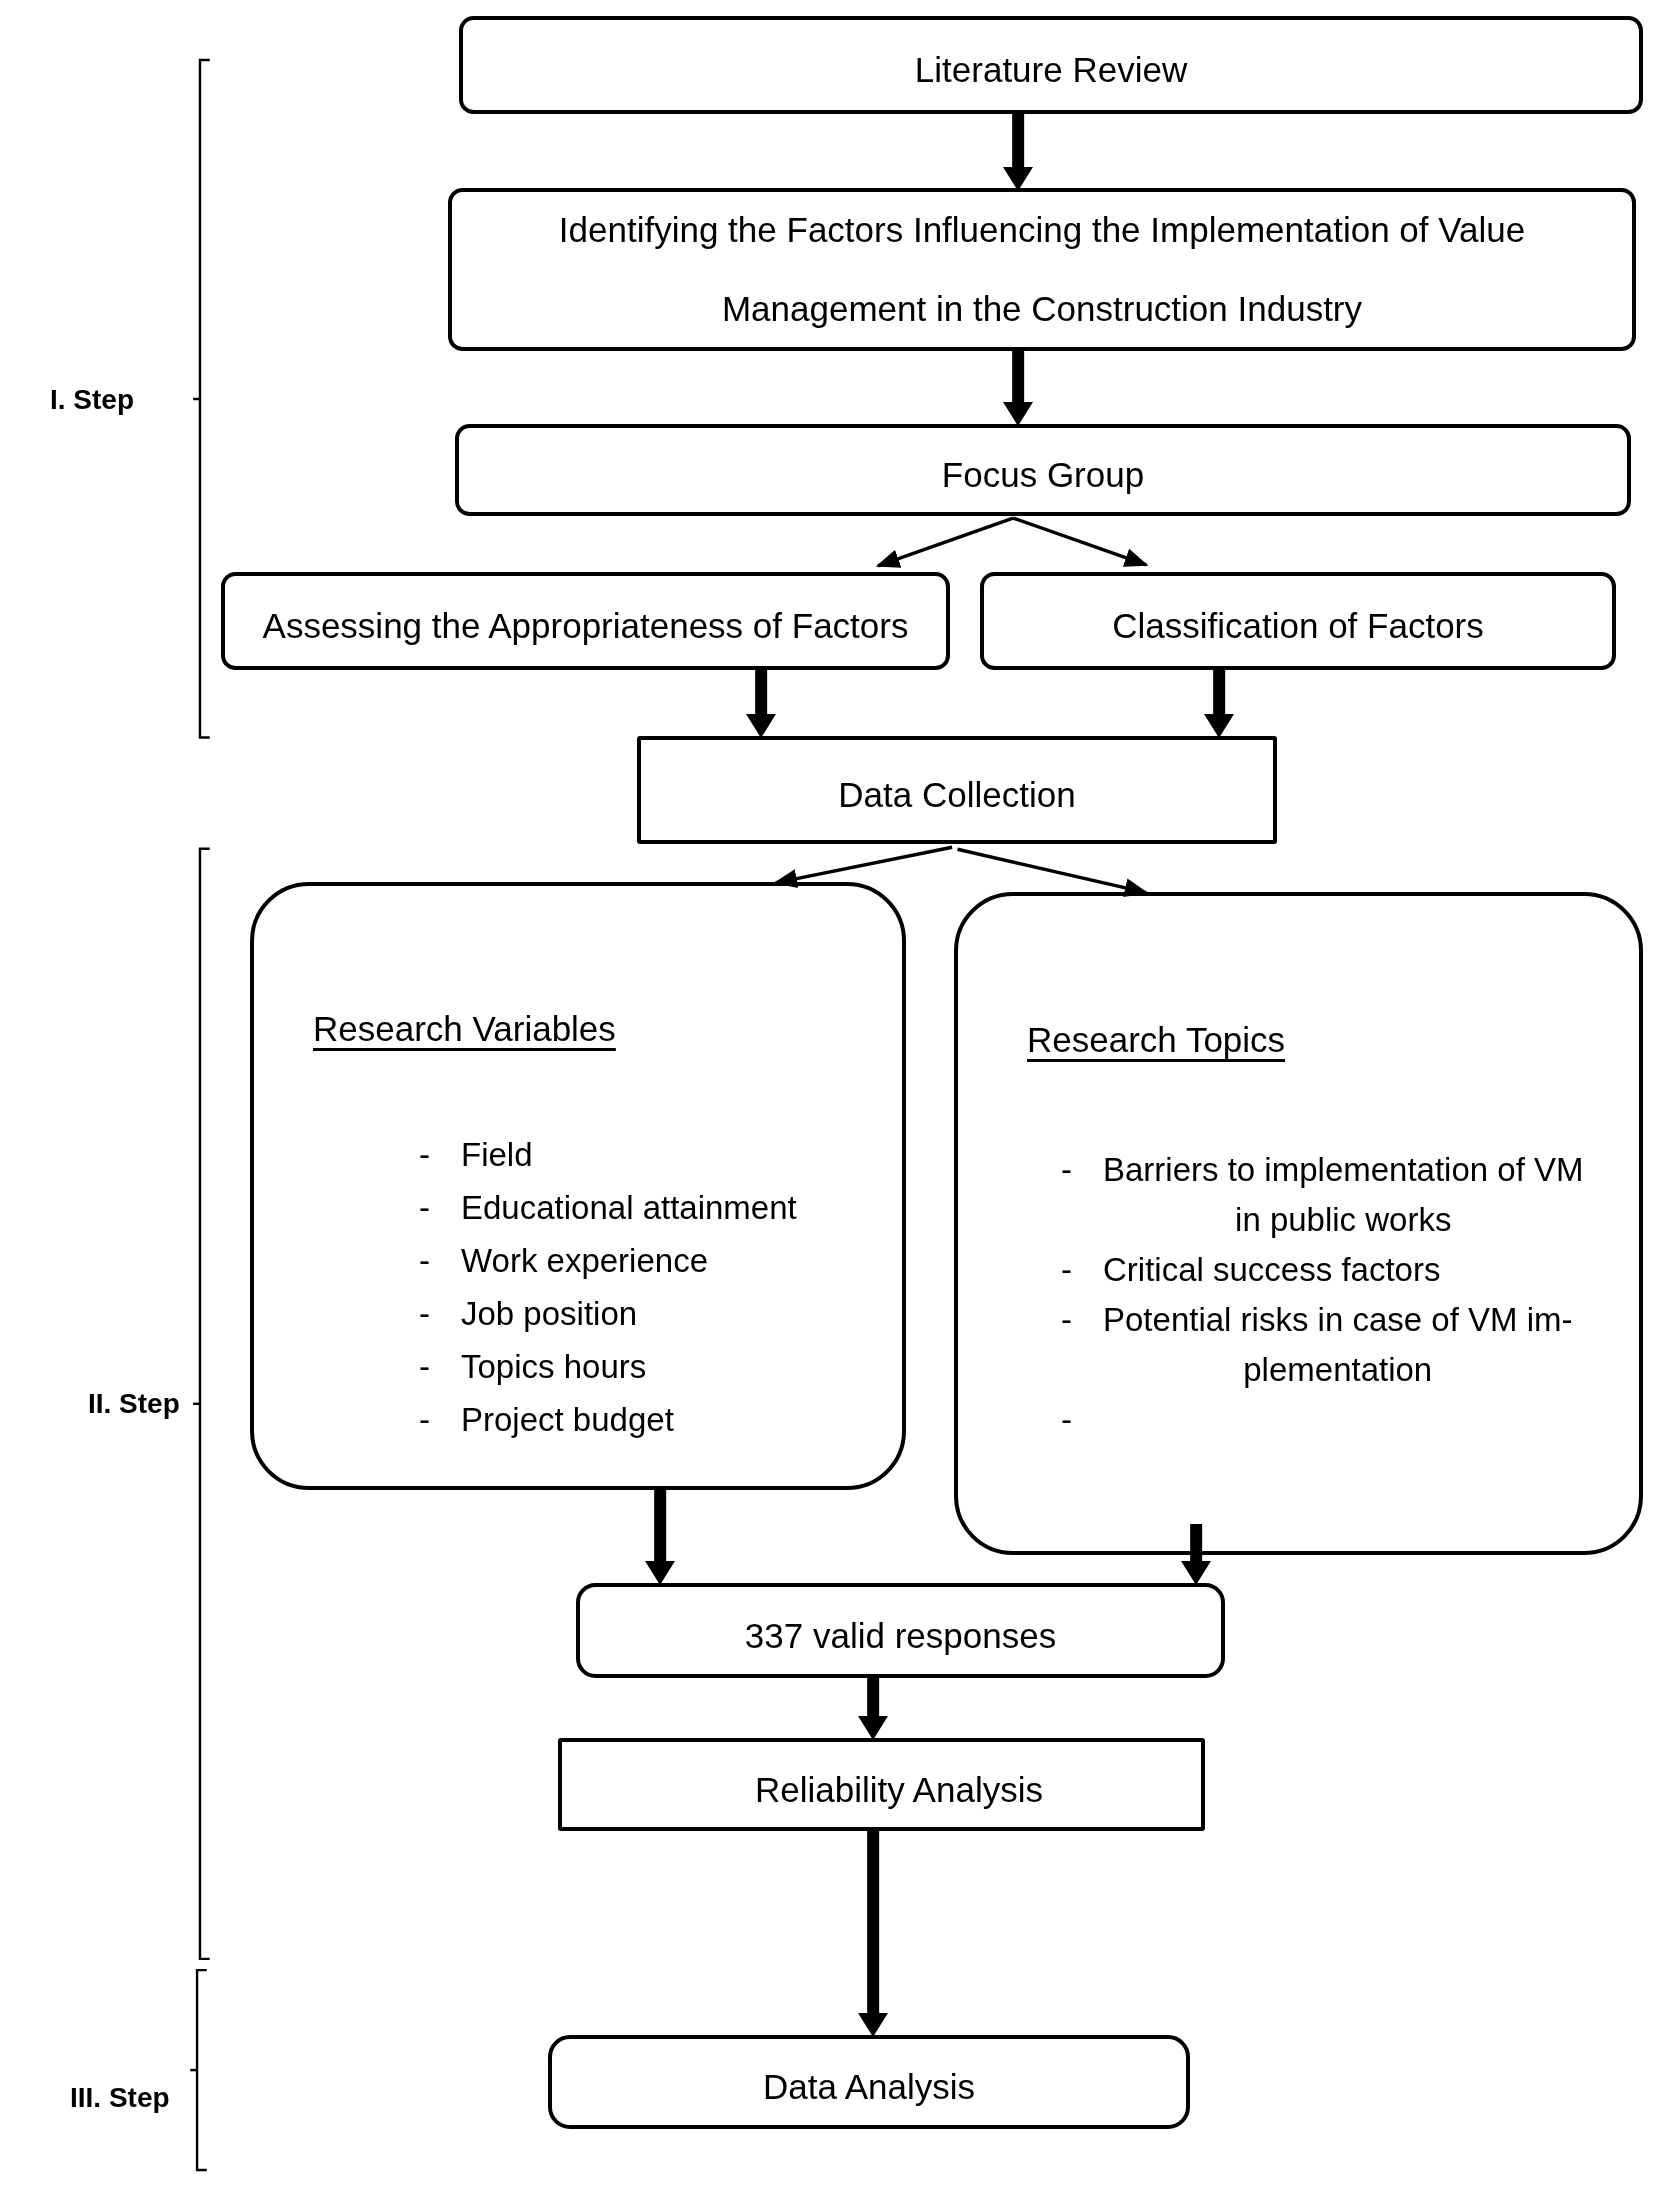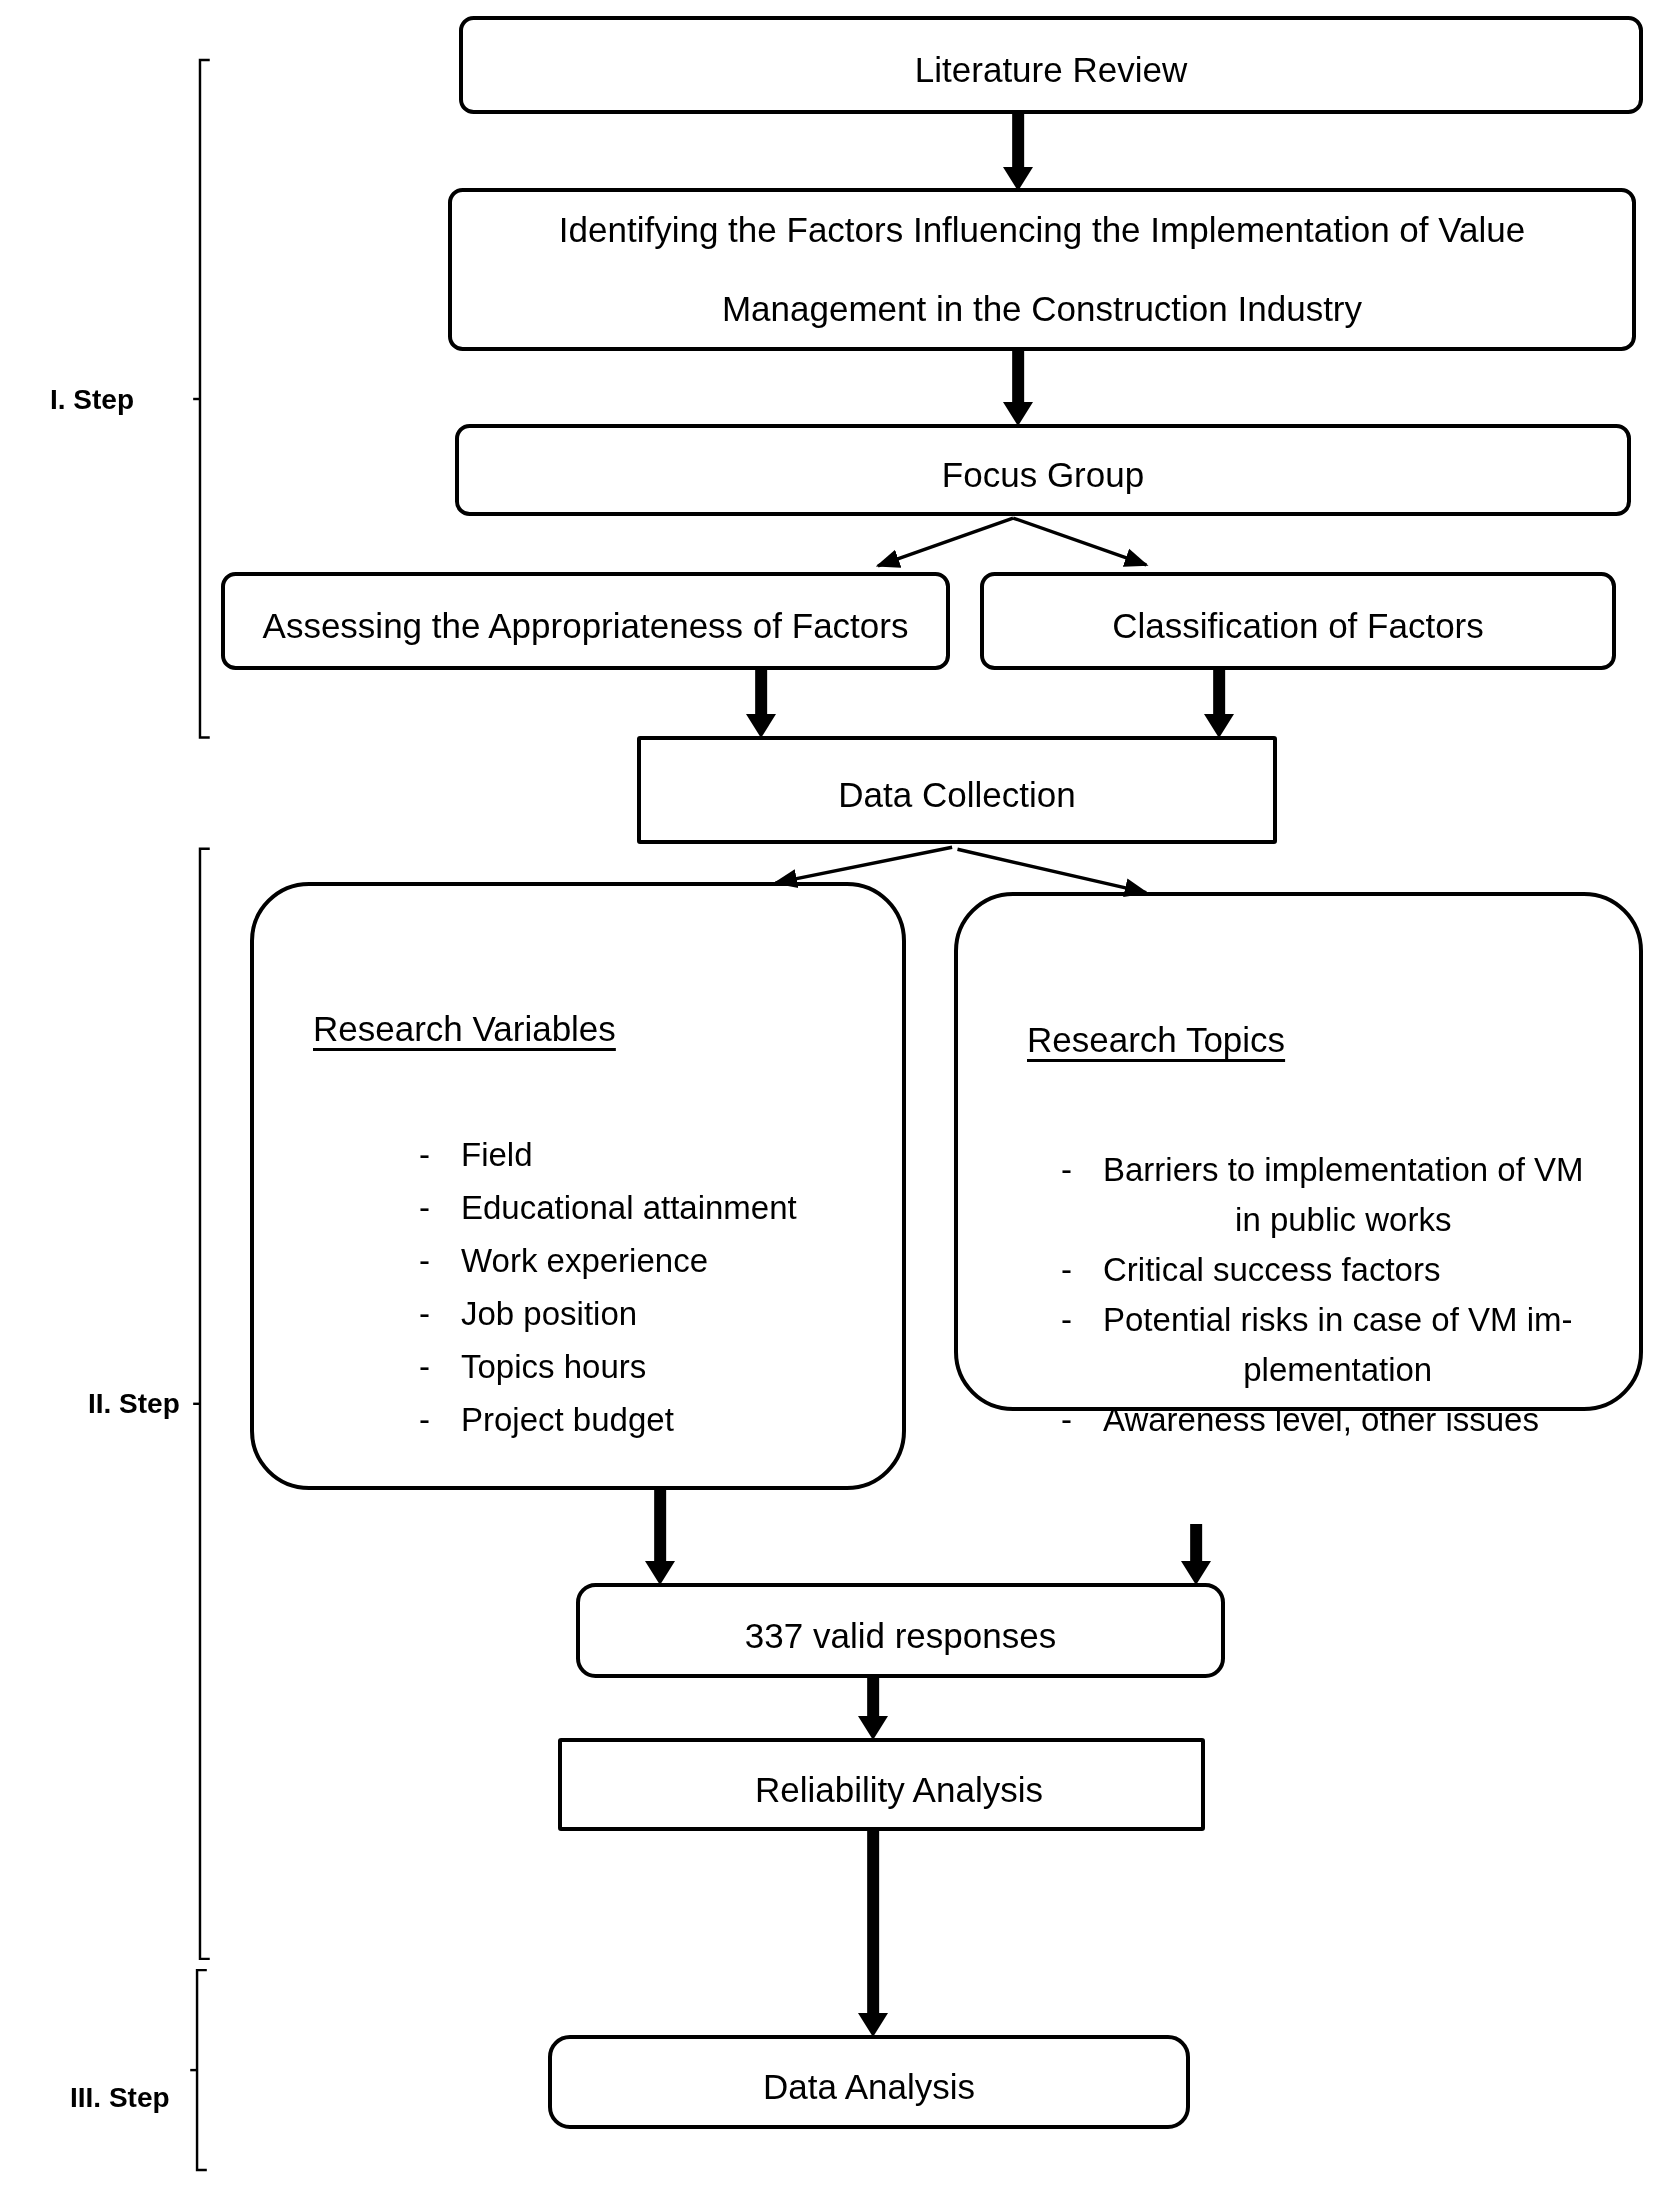--- a/index.html
+++ b/index.html
@@ -118,21 +118,21 @@
         </div>
         <div class="li-row">
           <div class="li-dash">-</div>
           <div class="li-text">
             <div>Project budget</div>
           </div>
         </div>
       </div>
   </div>
 
-  <div class="box biground" style="left:954px;top:892px;width:689px;height:519px;padding-left:18px;">
+  <div class="box biground" style="left:954px;top:892px;width:689px;height:663px;padding-left:18px;">
     <div class="heading" style="left:69px;top:126px;">Research Topics</div>
     <div class="vlist tight" style="left:72px;top:249px;">
         <div class="li-row">
           <div class="li-dash">-</div>
           <div class="li-text">
             <div>Barriers to implementation of VM</div>
             <div>in public works</div>
           </div>
         </div>
         <div class="li-row">
@@ -143,23 +143,20 @@
         </div>
         <div class="li-row">
           <div class="li-dash">-</div>
           <div class="li-text">
             <div>Potential risks in case of VM im-</div>
             <div>plementation</div>
           </div>
         </div>
         <div class="li-row">
           <div class="li-dash">-</div>
-          <div class="li-text">
-            <div>Awareness level, other issues</div>
-          </div>
         </div>
       </div>
   </div>
 
   <div class="box" style="left:576px;top:1583px;width:649px;height:95px;border-radius:19.5px;">
     <div class="lbl">337 valid responses</div>
   </div>
 
   <div class="box" style="left:558px;top:1738px;width:647px;height:93px;border-radius:3px;padding-left:35px;">
     <div class="lbl">Reliability Analysis</div>

